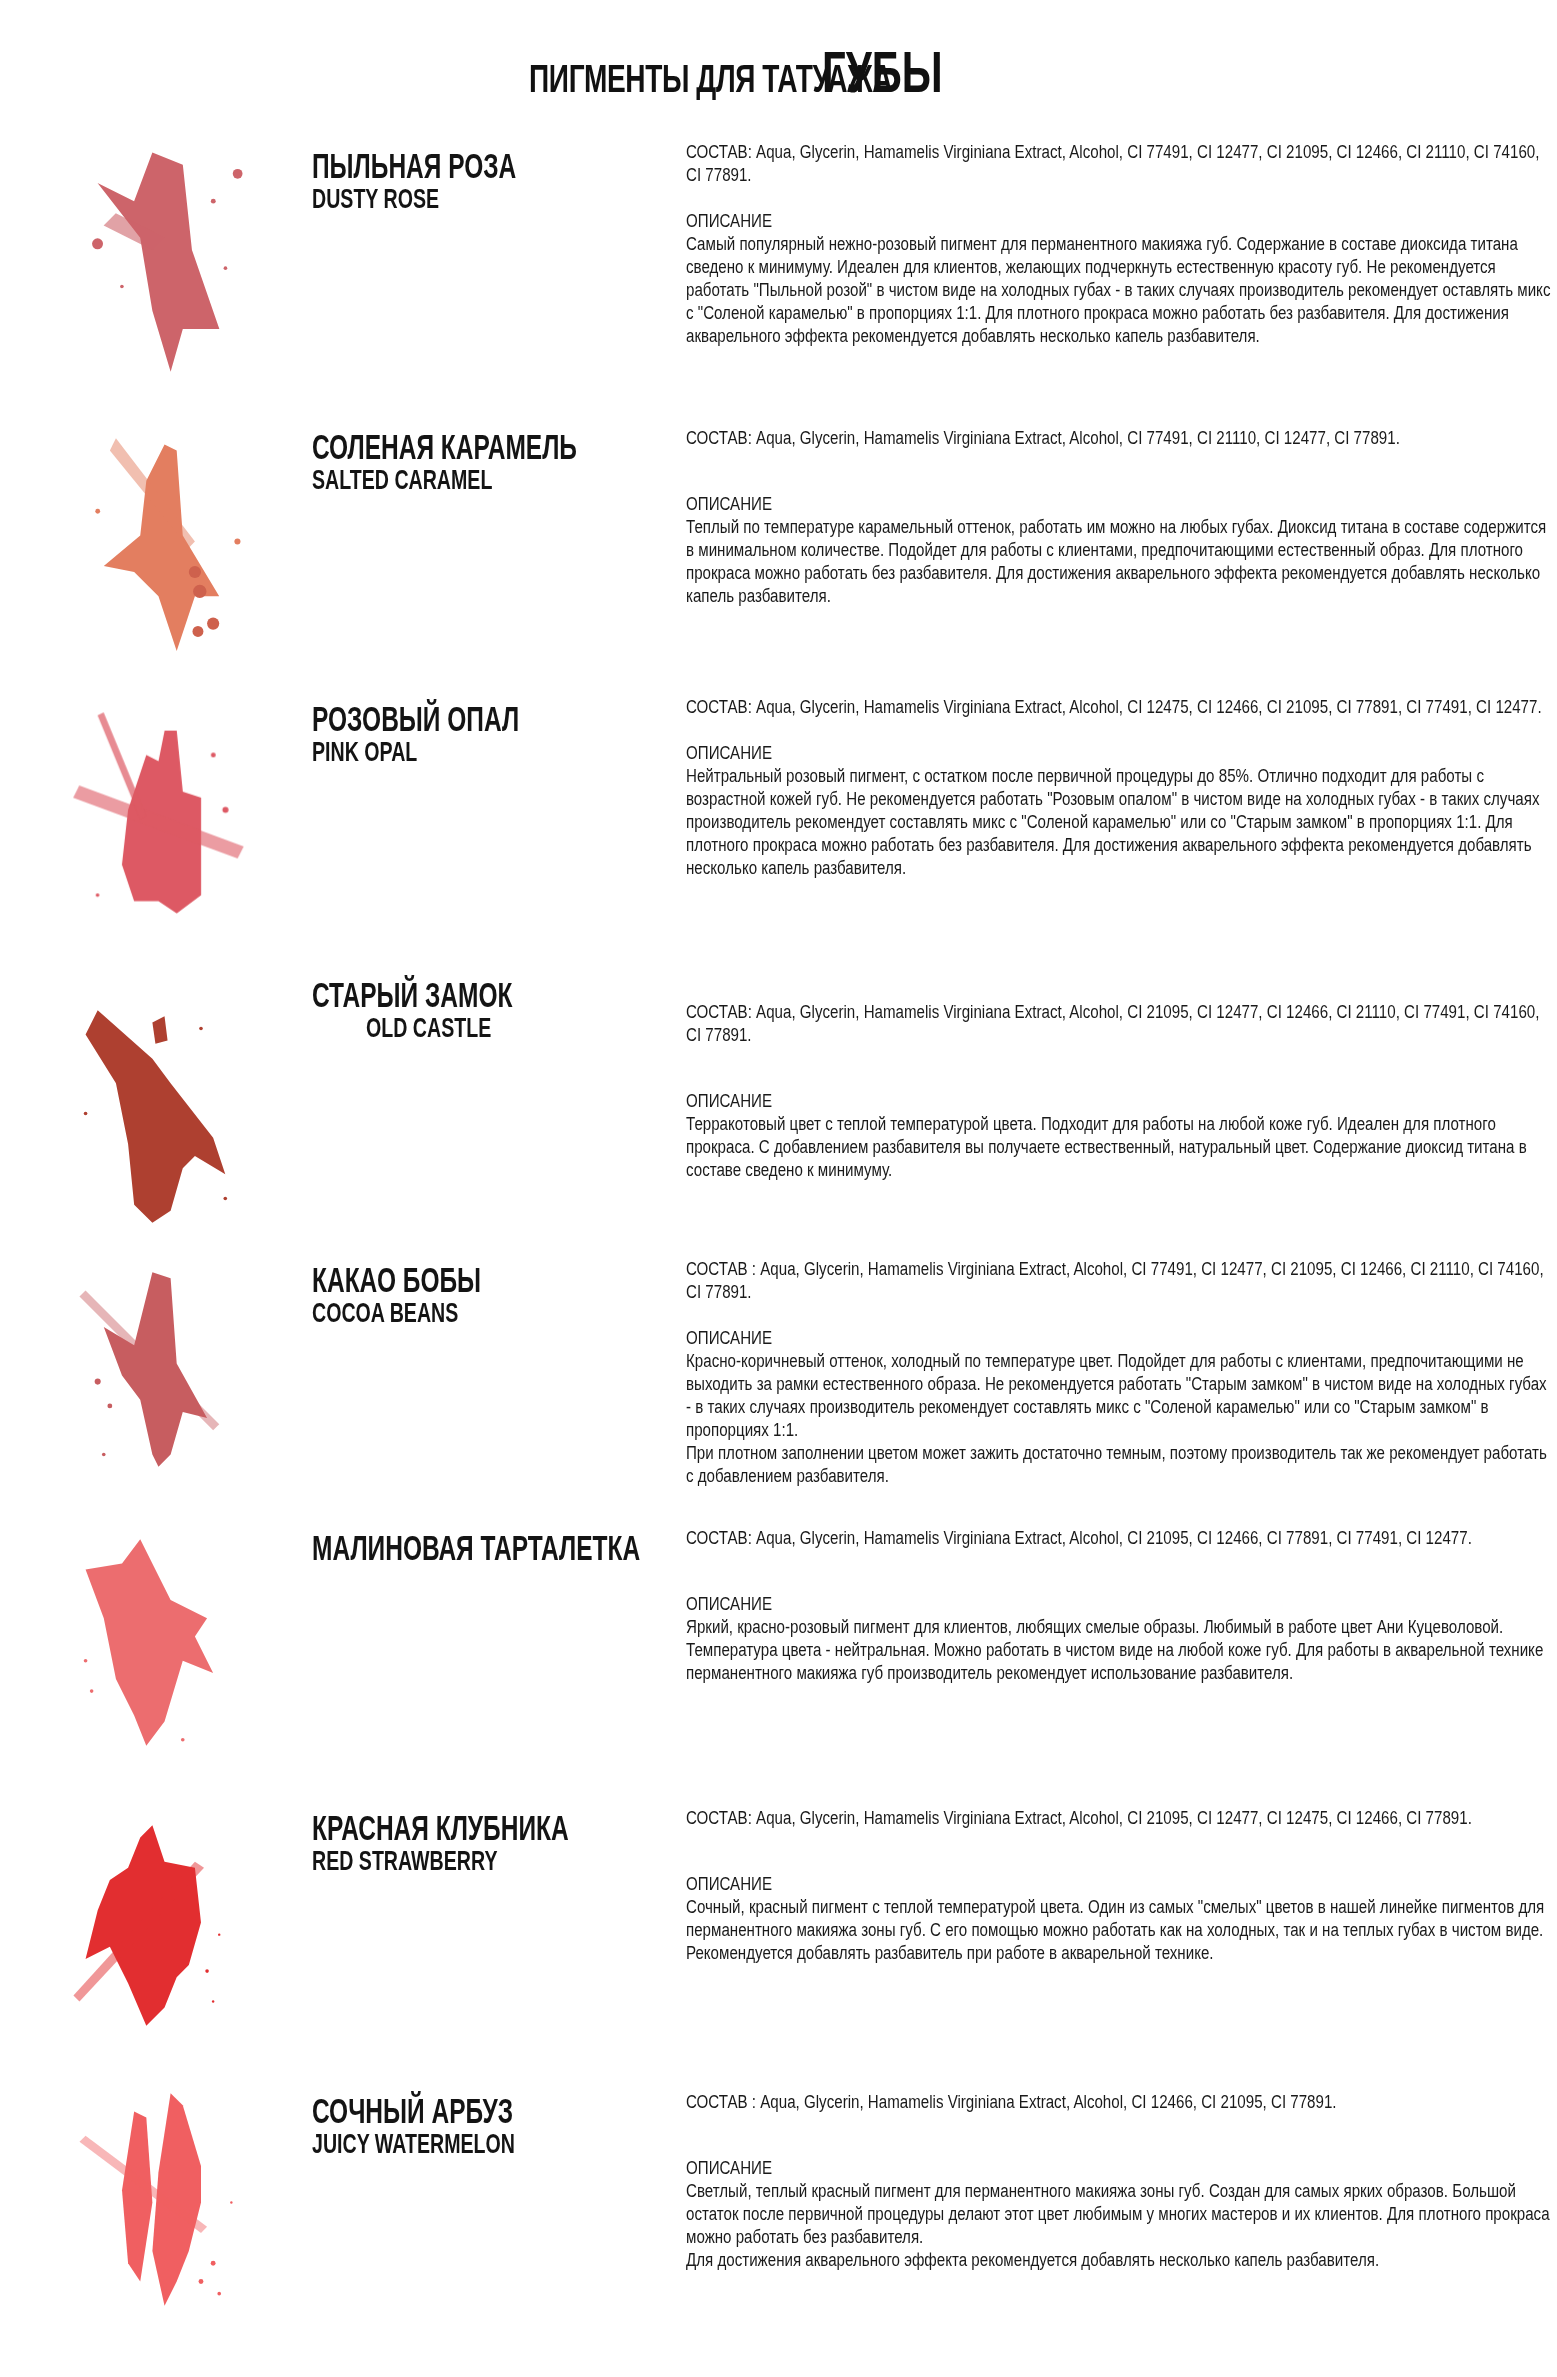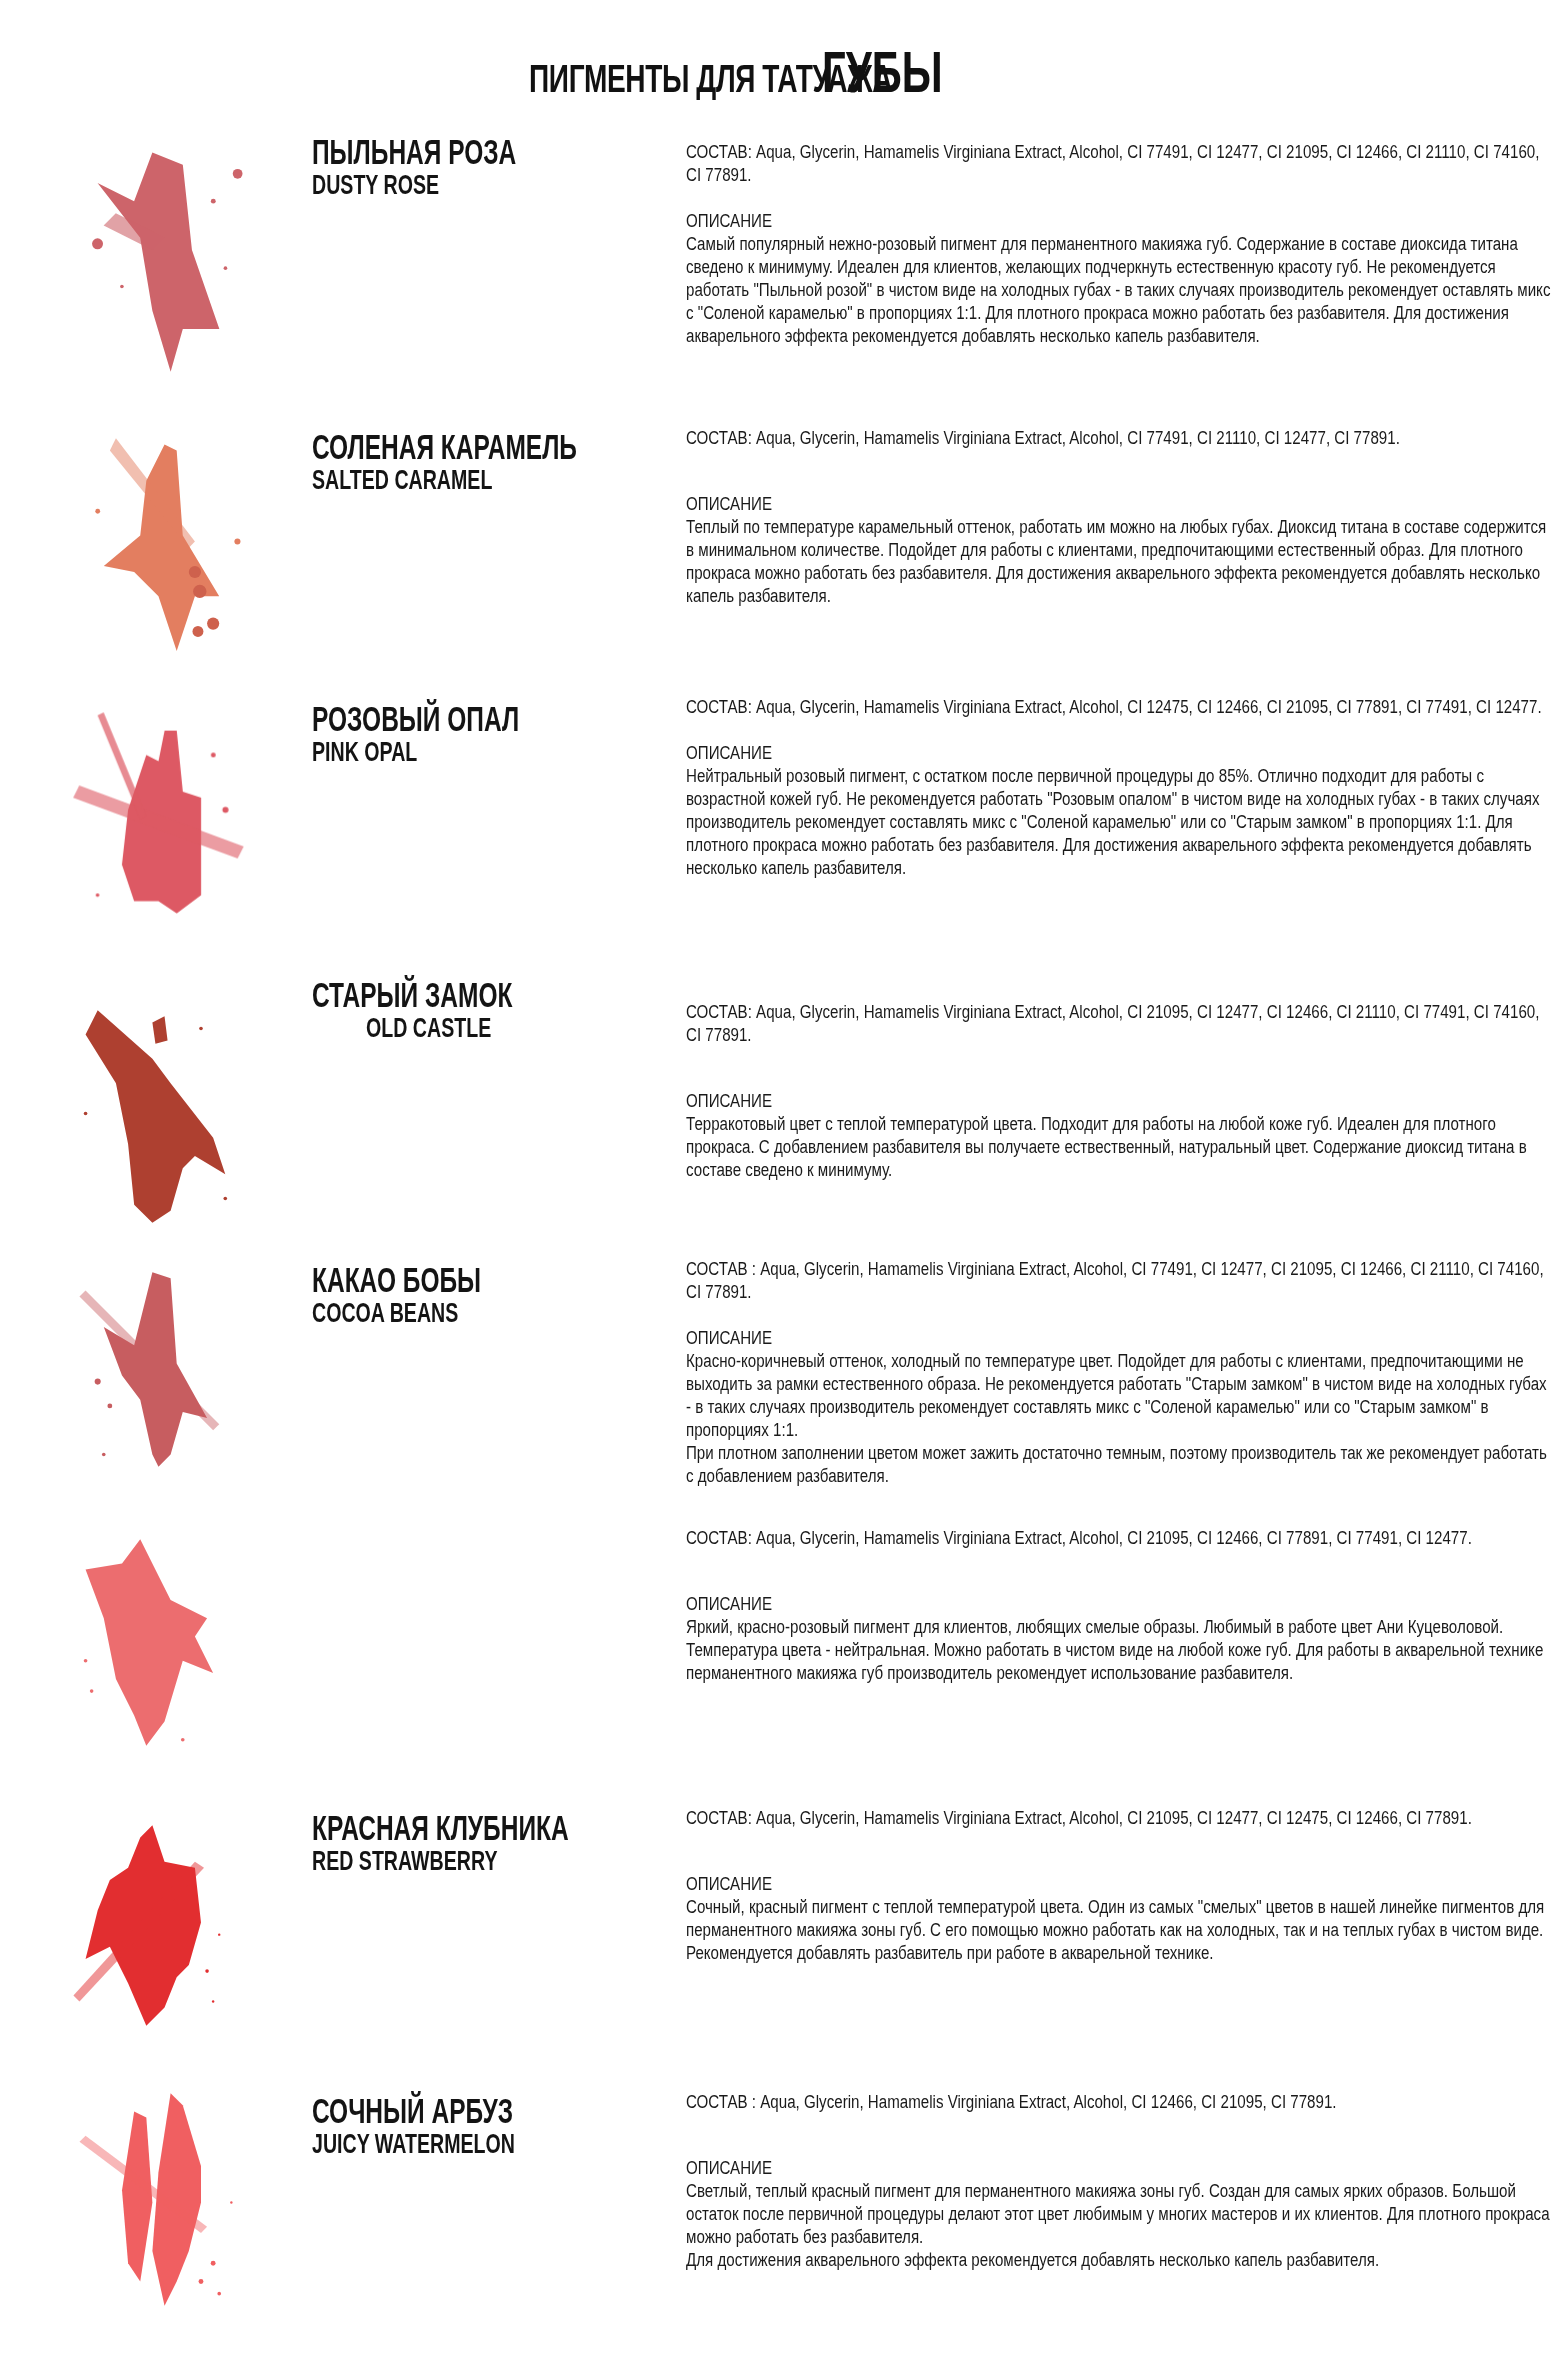--- a/index.html
+++ b/index.html
@@ -33,21 +33,21 @@
         <path d="M150 40 L200 60 L215 200 L260 330 L200 330 L180 400 L150 300 L130 180 L60 90 L120 120 Z"></path>
         <path d="M90 140 L170 180 L150 200 L70 160 Z" opacity="0.6"></path>
         <circle cx="290" cy="75" r="8"></circle>
         <circle cx="60" cy="190" r="9"></circle>
         <circle cx="250" cy="120" r="4"></circle>
           <circle cx="270" cy="230" r="3"></circle>
           <circle cx="100" cy="260" r="3"></circle>
       </g>
     </svg>
   </div>
-  <div class="names" style="top:133px;">
+  <div class="names" style="top:147px;">
     <div><span class="name-ru">ПЫЛЬНАЯ РОЗА</span></div>
     <div><span class="name-en">DUSTY ROSE</span></div>
   </div>
   <div class="info" style="top:141px;">
     <div class="para">
       <p>СОСТАВ: Aqua, Glycerin, Hamamelis Virginiana Extract, Alcohol, CI 77491, CI 12477, CI 21095, CI 12466, CI 21110, CI 74160, CI 77891.</p>
       <p style="margin-top:23px;">ОПИСАНИЕ</p>
       <p>Самый популярный нежно-розовый пигмент для перманентного макияжа губ. Содержание в составе диоксида титана сведено к минимуму. Идеален для клиентов, желающих подчеркнуть естественную красоту губ. Не рекомендуется работать "Пыльной розой" в чистом виде на холодных губах - в таких случаях производитель рекомендует оставлять микс с "Соленой карамелью" в пропорциях 1:1. Для плотного прокраса можно работать без разбавителя. Для достижения акварельного эффекта рекомендуется добавлять несколько капель разбавителя.</p>
     </div>
   </div>
@@ -163,20 +163,21 @@
     <svg viewBox="0 0 330 400">
       <g fill="#ea5a5c" opacity="0.88">
         <path d="M100 70 L130 30 L160 90 L180 130 L240 160 L220 190 L250 250 L200 230 L170 330 L140 370 L120 320 L90 260 L70 160 L40 80 Z"></path>
         <circle cx="40" cy="230" r="3"></circle>
           <circle cx="50" cy="280" r="3"></circle>
           <circle cx="200" cy="360" r="3"></circle>
       </g>
     </svg>
   </div>
   <div class="names" style="top:1529px;">
+    <div><span class="name-ru">МАЛИНОВАЯ ТАРТАЛЕТКА</span></div>
   </div>
   <div class="info" style="top:1527px;">
     <div class="para">
       <p>СОСТАВ: Aqua, Glycerin, Hamamelis Virginiana Extract, Alcohol, CI 21095, CI 12466, CI 77891, CI 77491, CI 12477.</p>
       <p style="margin-top:43px;">ОПИСАНИЕ</p>
       <p>Яркий, красно-розовый пигмент для клиентов, любящих смелые образы. Любимый в работе цвет Ани Куцеволовой. Температура цвета - нейтральная. Можно работать в чистом виде на любой коже губ. Для работы в акварельной технике перманентного макияжа губ производитель рекомендует использование разбавителя.</p>
     </div>
   </div>
 </section>
 

